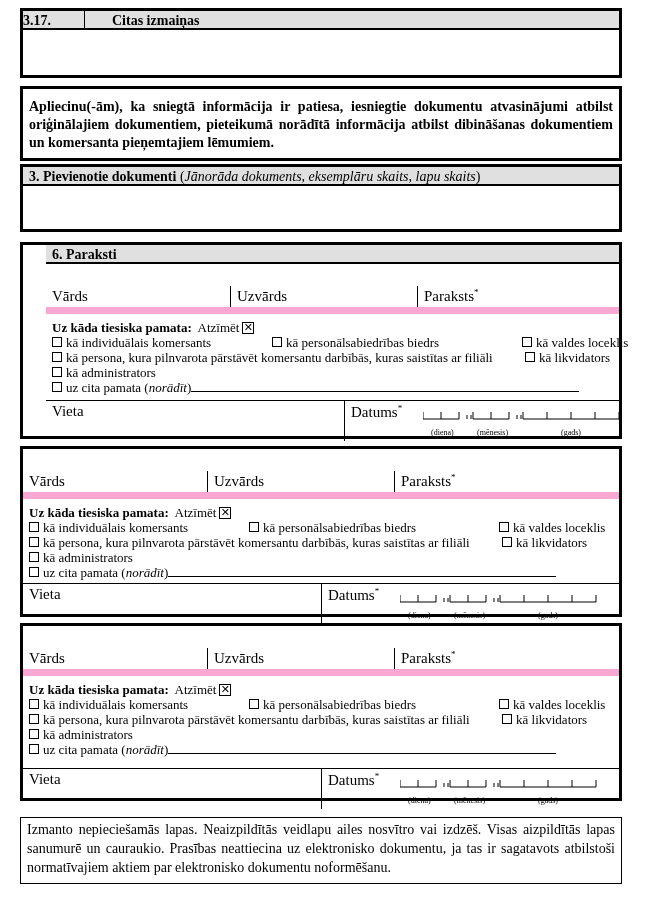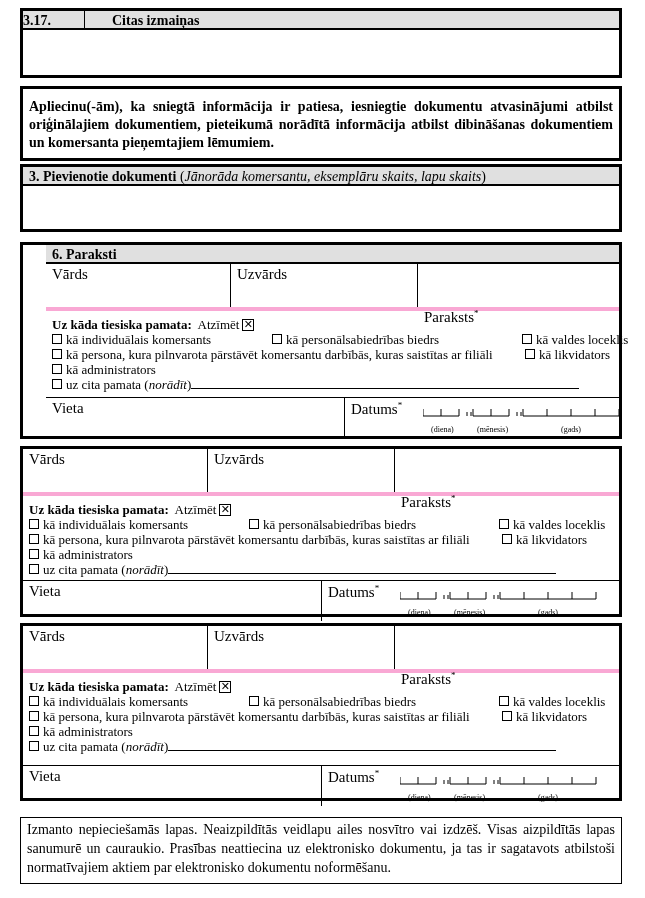--- a/index.html
+++ b/index.html
@@ -18,21 +18,21 @@
   
   #s4 { top: 86px; height: 75px; }
   #s4 .body { font-weight: bold; font-size: 14px; line-height: 18px; padding: 9px 6px 0 6px; text-align: justify; }
   
   #s5 { top: 164px; height: 68px; }
   
   .sig { position: absolute; left: 20px; width: 602px; border: 3px solid #000; box-sizing: border-box; background: #fff; }
   #sig1 { top: 242px; height: 197px; padding-left: 23px; }
   #sig2 { top: 446px; height: 171px; }
   #sig3 { top: 623px; height: 178px; }
-  .namerow { display: flex; height: 43px; border-bottom: 4px solid #f9a8d4; font-size: 15px; }
+  .namerow { display: flex; height: 43px; border-bottom: 7px solid #f9a8d4; font-size: 15px; align-items: flex-end; }
   .namerow > div { padding: 2px 6px; box-sizing: border-box; }
   .c1 { width: 185px; border-right: 1px solid #000; }
   .c2 { width: 187px; border-right: 1px solid #000; }
   .c3 { flex: 1; margin-top: 42px; }
   sup { font-size: 9px; }
   .basis { height: 87px; border-bottom: 1px solid #000; font-size: 13px; line-height: 15px; padding: 6px 6px 0 6px; box-sizing: border-box; position: relative; }
   .xbox { display: inline-block; width: 10px; height: 10px; border: 1.5px solid #000; font-size: 11px; line-height: 10px;
           text-align: center; font-weight: bold; font-family: "DejaVu Sans", sans-serif; vertical-align: 1px; margin-left: 3px; }
   .cb { display: inline-block; width: 8px; height: 8px; border: 1px solid #000; margin-right: 4px; vertical-align: 0px; }
   .opt { position: absolute; white-space: nowrap; }
@@ -56,21 +56,21 @@
     <div class="ttl">Citas izmaiņas</div>
   </div>
   <div style="height:44px;"></div>
 </div>
 
 <div class="box" id="s4">
   <div class="body">Apliecinu(-ām), ka sniegtā informācija ir patiesa, iesniegtie dokumentu atvasinājumi atbilst oriģinālajiem dokumentiem, pieteikumā norādītā informācija atbilst dibināšanas dokumentiem un komersanta pieņemtajiem lēmumiem.</div>
 </div>
 
 <div class="box" id="s5">
-  <div class="hdr"><span>3. Pievienotie dokumenti</span><span class="norm"> (</span><i>Jānorāda komersantu, eksemplāru skaits, lapu skaits</i><span class="norm">)</span></div>
+  <div class="hdr"><span>3. Pievienotie dokumenti</span><span class="norm"> (</span><i>Jānorāda dokuments, eksemplāru skaits, lapu skaits</i><span class="norm">)</span></div>
   <div style="height:42px;"></div>
 </div>
 
 <div class="sig" id="sig1">
   <div class="hdr">6. Paraksti</div>
 
   <div class="namerow">
     <div class="c1"><span>Vārds</span></div>
     <div class="c2"><span>Uzvārds</span></div>
     <div class="c3"><span>Paraksts</span><sup>*</sup></div>

